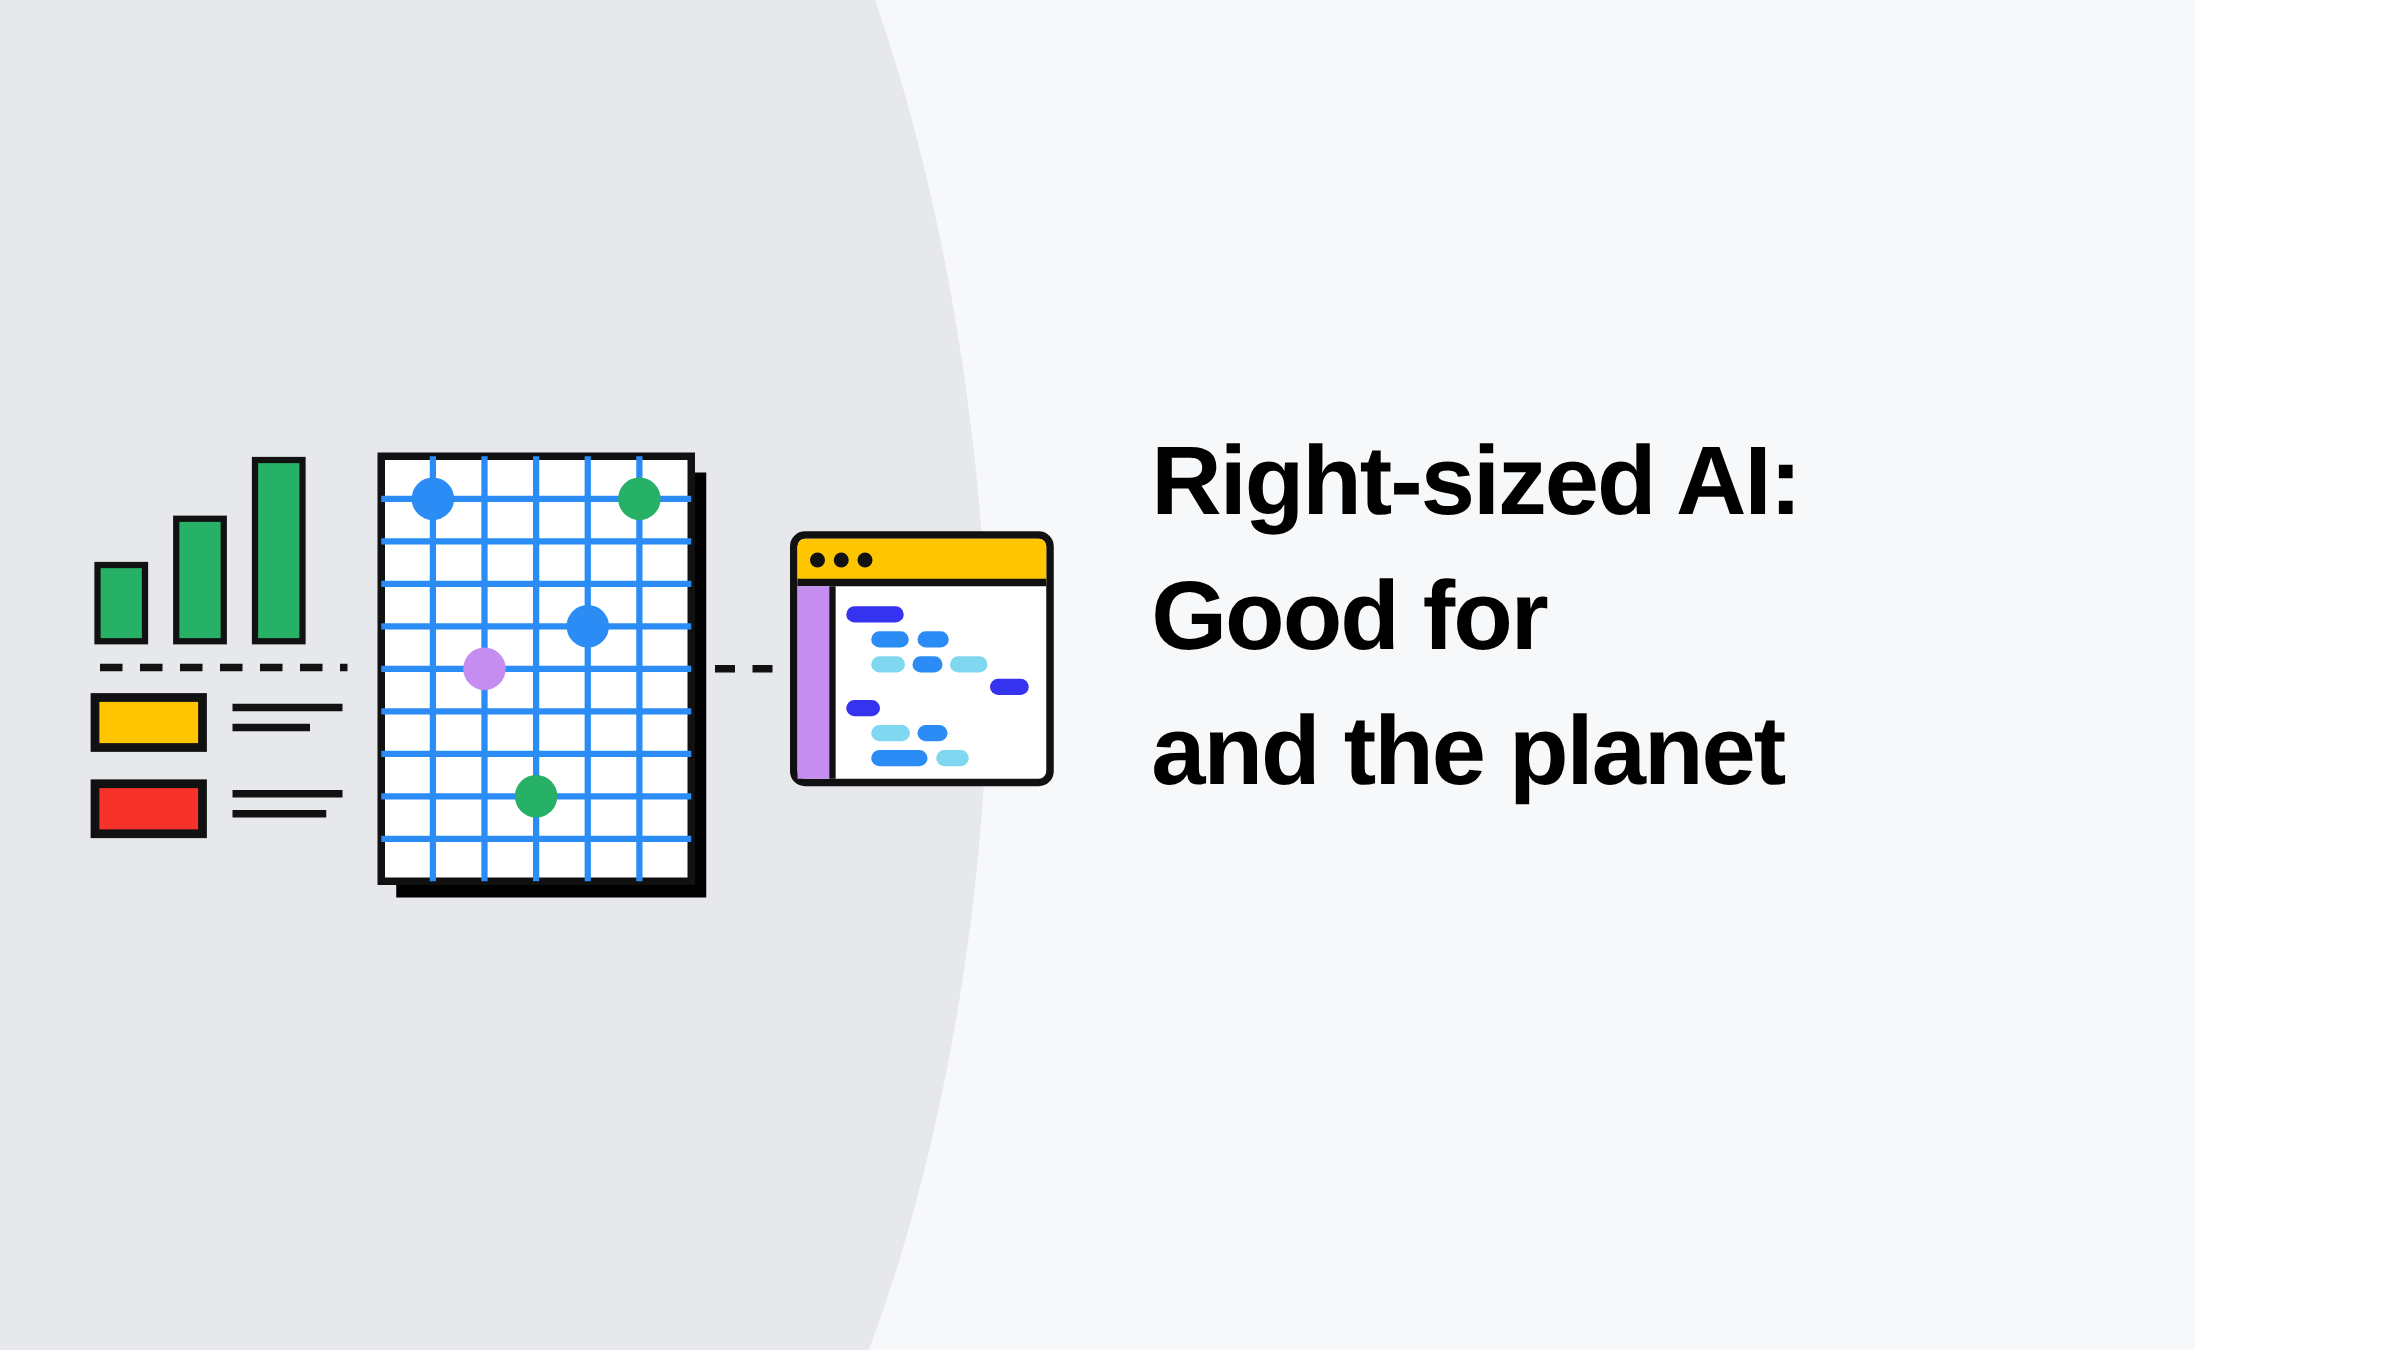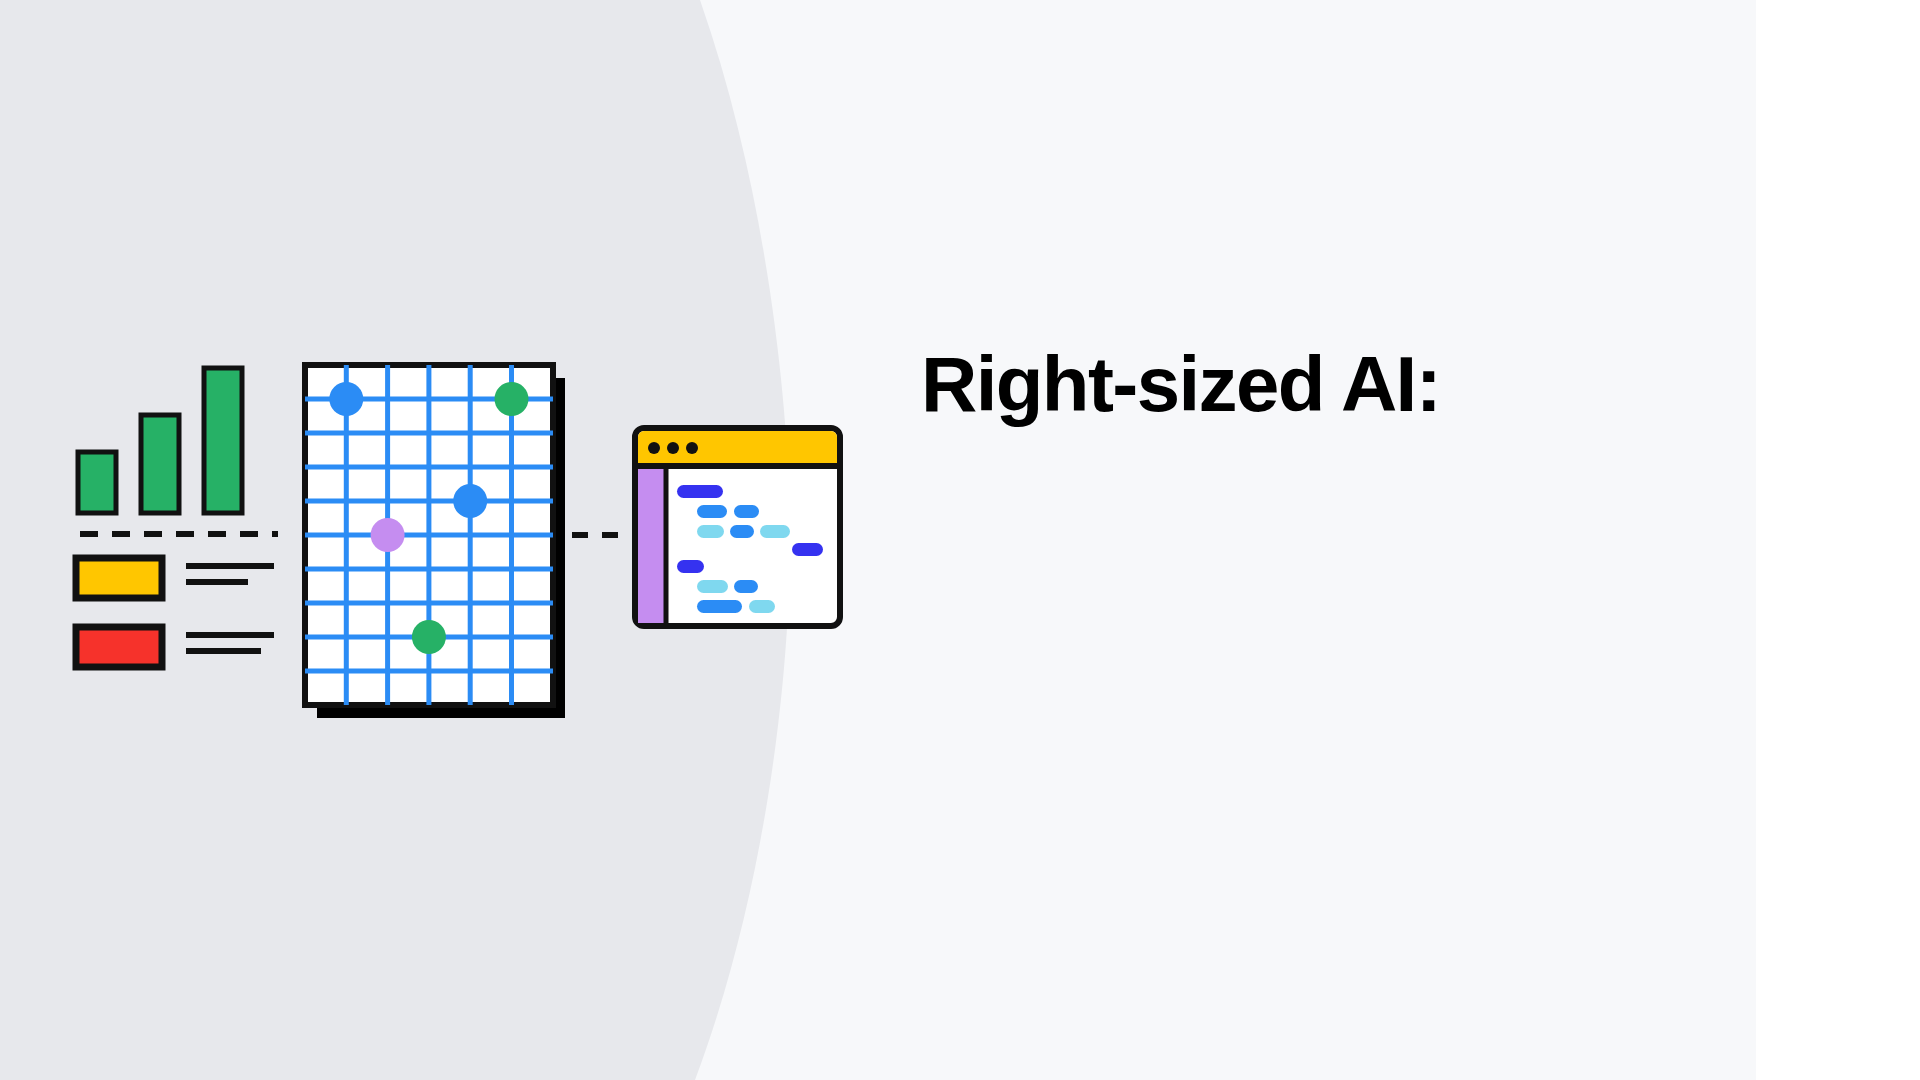--- a/index.html
+++ b/index.html
@@ -144,15 +144,17 @@
         <rect x="734" y="580" width="24" height="13" rx="6.5" fill="#2b8cf5"></rect>
 
         <rect x="697" y="600" width="45" height="13" rx="6.5" fill="#2b8cf5"></rect>
         <rect x="749" y="600" width="26" height="13" rx="6.5" fill="#7fd8ef"></rect>
       </g>
     </g>
   </svg>
 
   <h1 id="headline">
     <span class="line">Right-sized AI:</span>
+    <span class="line">Good for</span>
+    <span class="line">and the planet</span>
   </h1>
 
 </div>
 
 </body></html>

